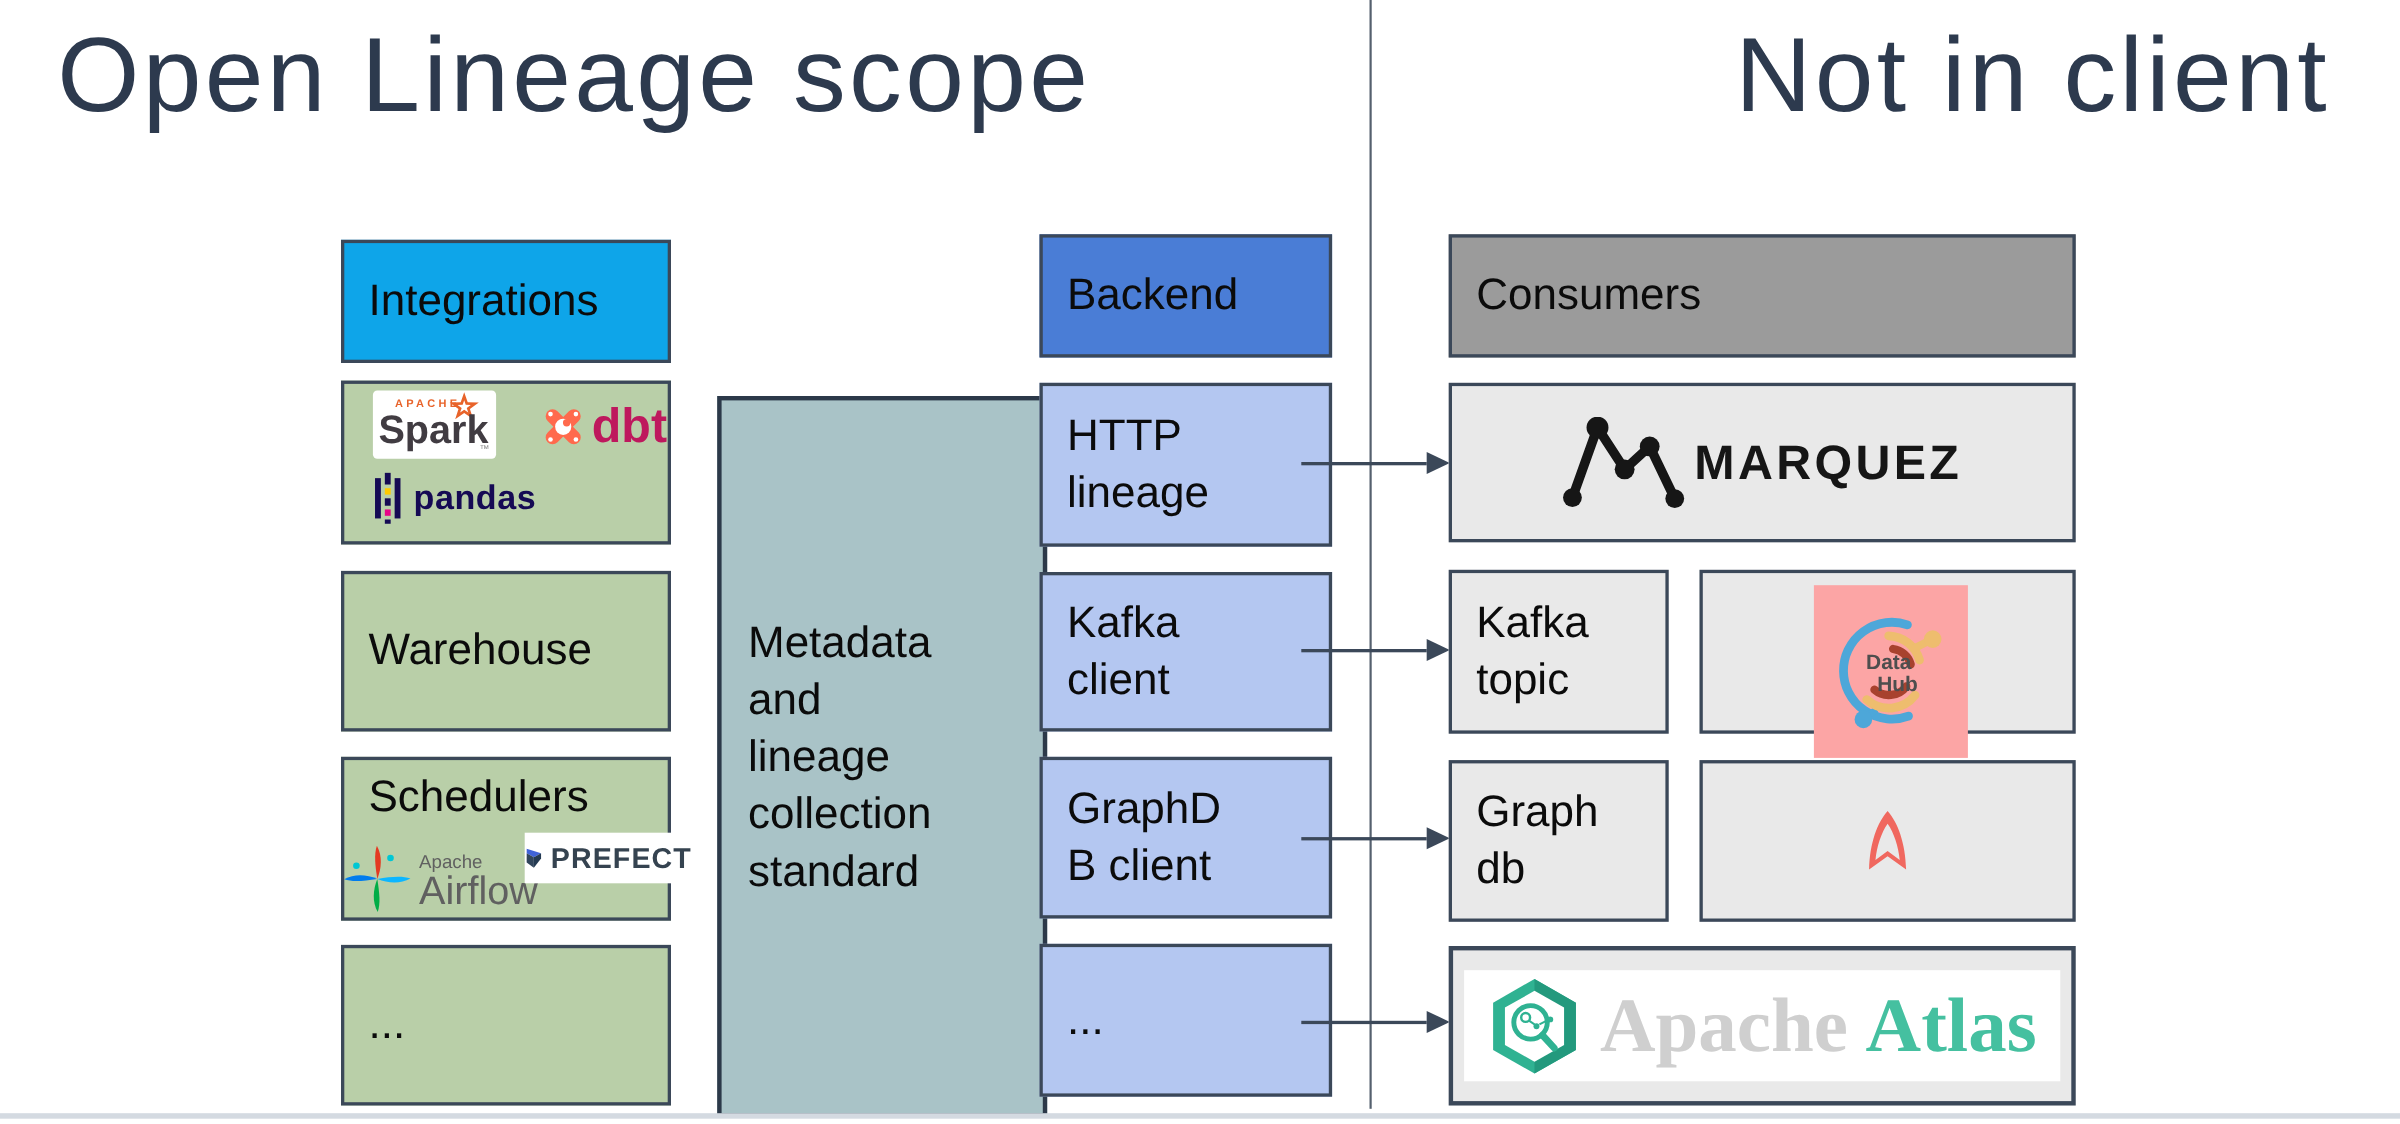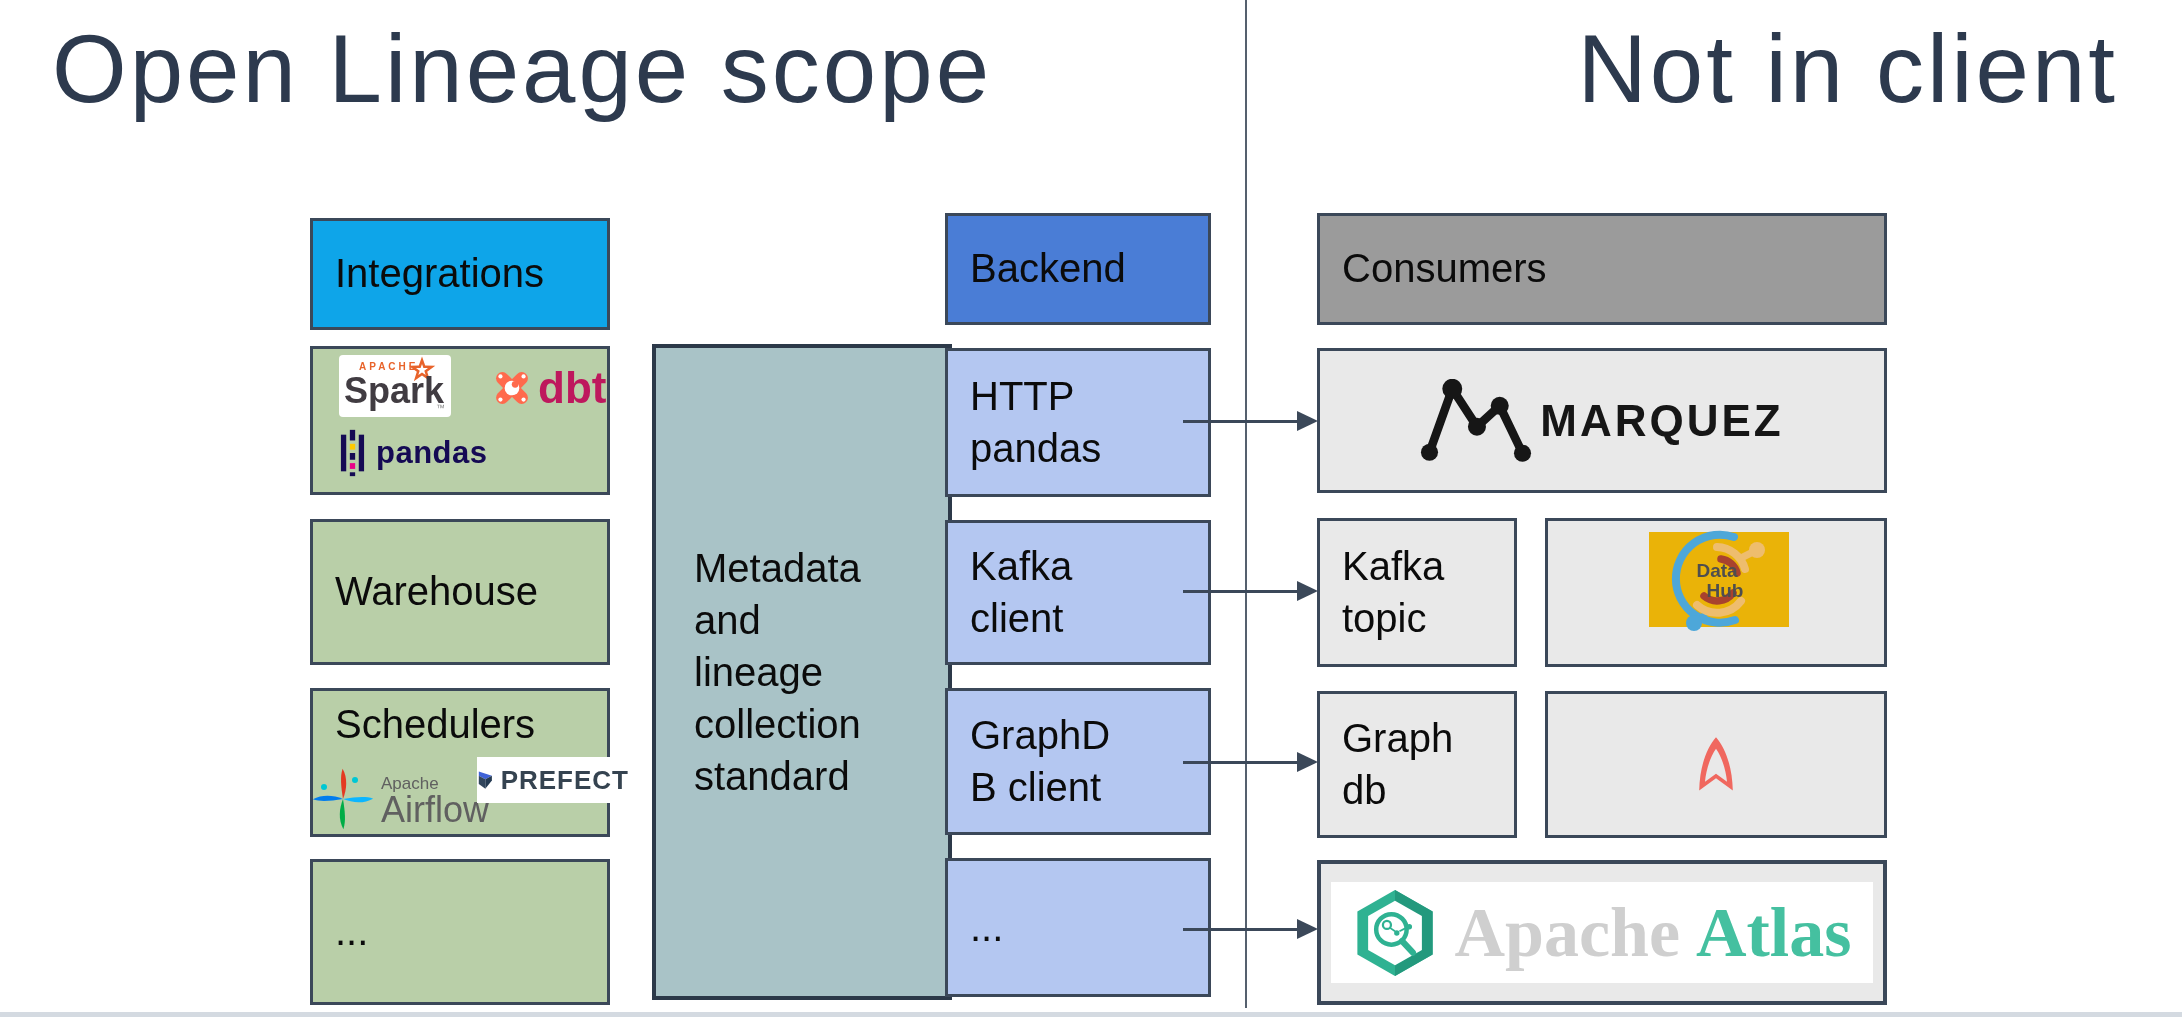--- a/index.html
+++ b/index.html
@@ -20,22 +20,22 @@
   
   .col-left{left:310px;width:300px;}
   .green-hdr{top:218px;height:112px;background:#0ea5e9;}
   .green{background:#b9cfa8;}
   .box-int-logos{top:346px;height:149px;}
   .box-warehouse{top:519px;height:146px;}
   .box-schedulers{top:688px;height:149px;}
   .box-left-more{top:859px;height:146px;}
 
   
-  .box-standard{left:652px;top:344px;width:300px;height:656px;background:#a9c3c7;
-                border:4px solid #2c3949;padding-left:14px;}
+  .box-standard{left:652px;top:360px;width:300px;height:656px;background:#a9c3c7;
+                border:4px solid #2c3949;}
   .box-standard .label{padding-left:24px;line-height:1.3;}
 
   
   .col-be{left:945px;width:266px;}
   .blue-hdr{top:213px;height:112px;background:#4a7dd6;}
   .blue{background:#b4c7f1;}
   .box-http{top:348px;height:149px;}
   .box-kafka{top:520px;height:145px;}
   .box-graphdb{top:688px;height:147px;}
   .box-be-more{top:858px;height:139px;}
@@ -69,21 +69,21 @@
   .airflow-text{margin-left:6px;margin-top:8px;color:#606060;line-height:1.0;}
   .airflow-text .small{font-size:17px;display:block;}
   .airflow-text .big{font-size:36px;display:block;}
   .prefect-card{position:absolute;left:164px;top:66px;width:152px;height:46px;background:#fff;
     display:flex;align-items:center;justify-content:center;gap:7px;}
   .prefect-text{font-size:26px;font-weight:bold;color:#354350;letter-spacing:1px;}
 
   
   .marquez-wrap{width:100%;height:100%;display:flex;align-items:center;justify-content:center;gap:8px;}
   .marquez-text{font-size:44px;font-weight:bold;color:#161616;letter-spacing:3px;}
-  .datahub-card{position:absolute;left:101px;top:11px;width:140px;height:95px;background:#eab308;
+  .datahub-card{position:absolute;left:101px;top:11px;width:140px;height:157px;background:#fca5a5;
     display:flex;align-items:center;justify-content:center;}
   .amundsen-wrap{width:100%;height:100%;display:flex;align-items:center;justify-content:center;gap:18px;}
   .amundsen-text{font-size:44px;font-weight:bold;color:#141414;}
   .atlas-card{position:absolute;left:10px;top:18px;width:542px;height:101px;background:#fff;
     display:flex;align-items:center;justify-content:center;gap:16px;}
   .atlas-apache{font-family:"Liberation Serif",serif;font-weight:bold;font-size:70px;color:#cfcfcf;}
   .atlas-name{font-family:"Liberation Serif",serif;font-weight:bold;font-size:70px;color:#45c0a0;}
   .dh-text{font-weight:bold;fill:#4e4e4e;}
 </style>
 </head>
@@ -180,21 +180,21 @@
 lineage
 collection
 standard</div>
   </div>
 
   <div class="box col-be blue-hdr v-center">
     <div class="label pad">Backend</div>
   </div>
   <div class="box col-be blue box-http v-center">
     <div class="label pad">HTTP
-pandas</div>
+lineage</div>
   </div>
   <div class="box col-be blue box-kafka v-center">
     <div class="label pad">Kafka
 client</div>
   </div>
   <div class="box col-be blue box-graphdb v-center">
     <div class="label pad">GraphD
 B client</div>
   </div>
   <div class="box col-be blue box-be-more v-center">

